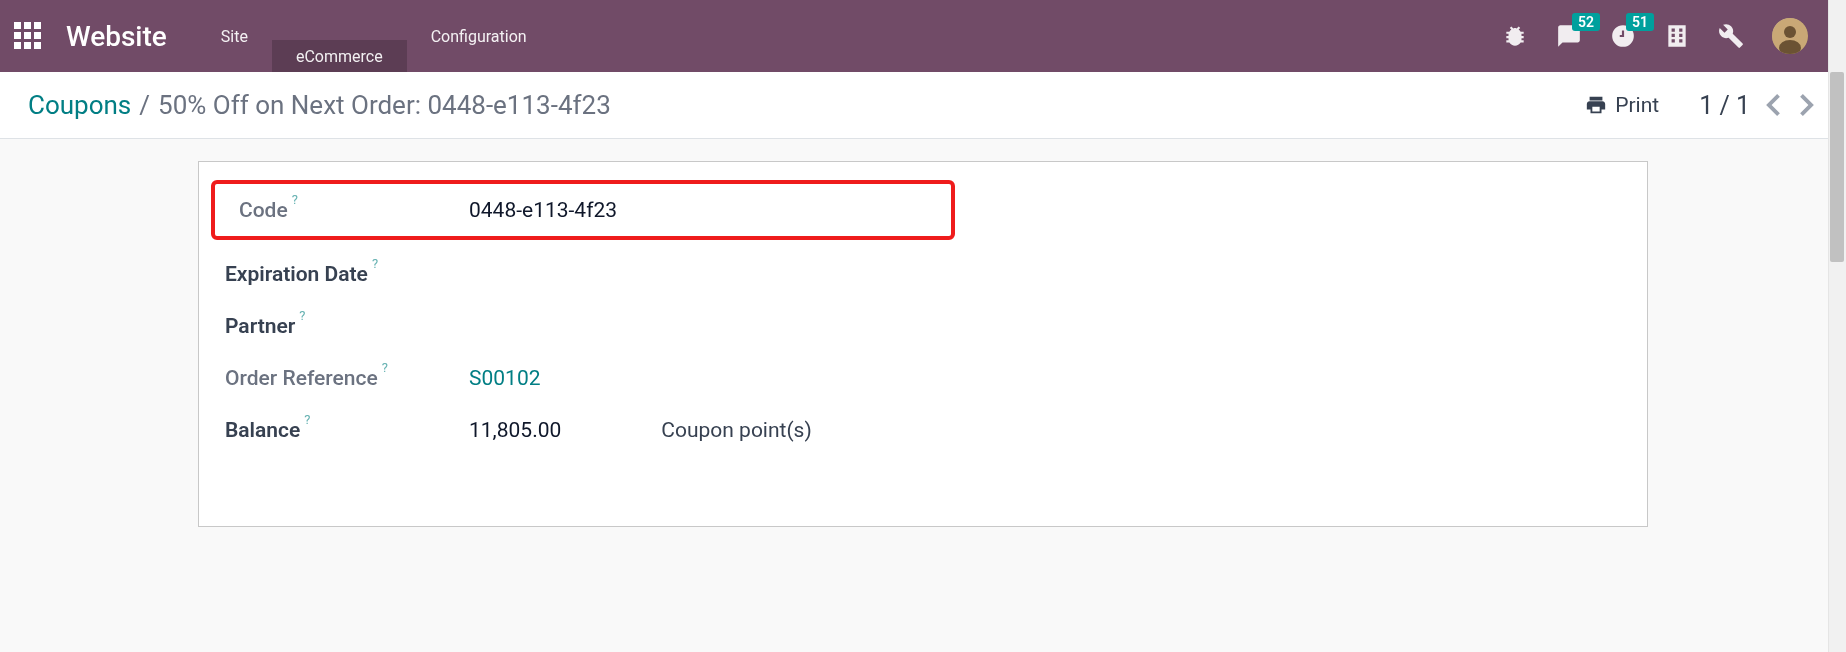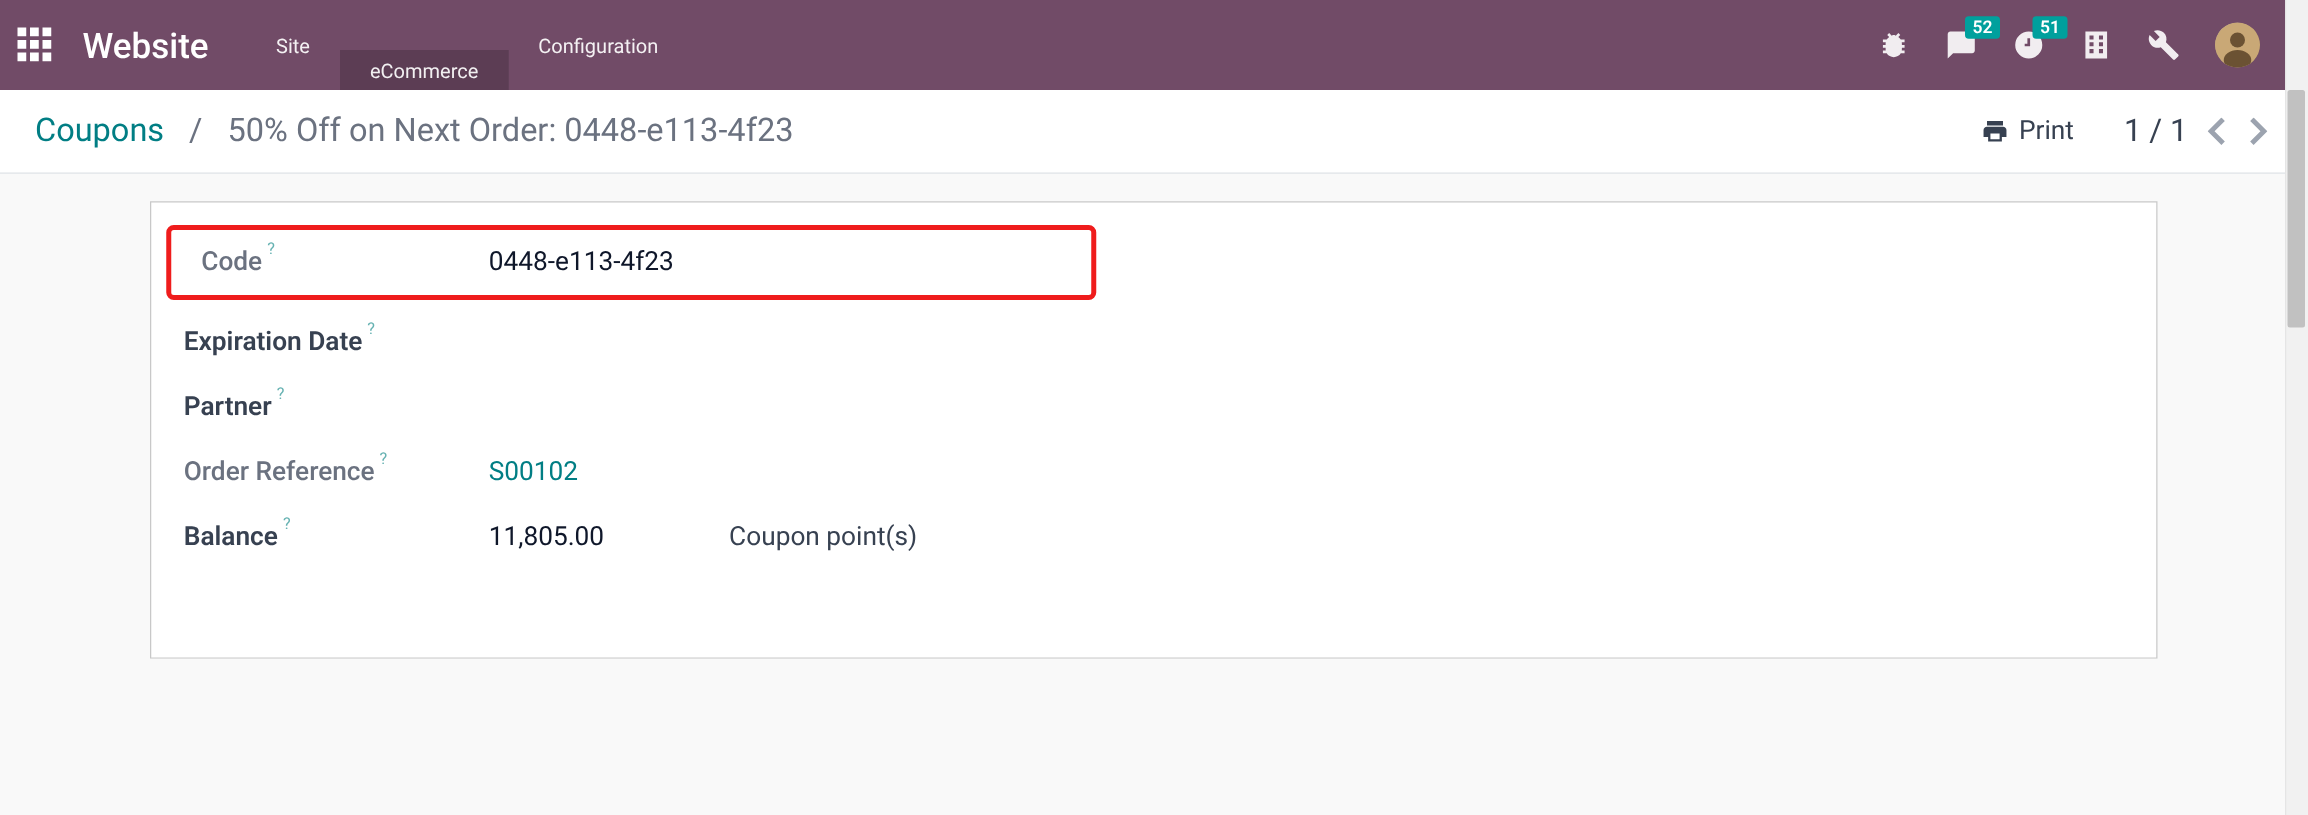--- a/index.html
+++ b/index.html
@@ -16,34 +16,34 @@
 .nav-spacer { flex: 1; }
 .nav-icons { display: flex; align-items: center; gap: 28px; margin-right: 10px; }
 .nav-icon { position: relative; cursor: pointer; display: flex; align-items: center; color: rgba(255,255,255,0.9); }
 .nav-icon svg { width: 26px; height: 26px; fill: rgba(255,255,255,0.9); }
 .badge { position: absolute; top: -10px; left: 16px; background: #00A09D; color: #fff; font-size: 14px; font-weight: 600; padding: 1px 6px; border-radius: 3px; }
 .avatar { width: 36px; height: 36px; border-radius: 50%; background: radial-gradient(circle at 30% 30%, #d9c4a0, #8b6f47); cursor: pointer; overflow: hidden; display:flex; align-items:center; justify-content:center; }
 .avatar svg { width: 36px; height: 36px; }
 
 
 .breadcrumb-bar { background: #fff; border-bottom: 1px solid #dee2e6; padding: 18px 28px 18px 28px; display: flex; align-items: center; }
-.breadcrumb { font-size: 26px; display: flex; align-items: center; gap: 20px; }
+.breadcrumb { font-size: 26px; display: flex; align-items: center; gap: 8px; }
 .breadcrumb-link { color: #017E84; cursor: pointer; }
 .breadcrumb-sep { color: #6b7280; }
 .breadcrumb-cur { color: #6b7280; }
 .bc-spacer { flex: 1; }
 .print-btn { display: flex; align-items: center; gap: 8px; font-size: 21px; color: #374151; cursor: pointer; margin-right: 40px; }
 .print-btn svg { width: 22px; height: 22px; fill: #374151; }
 .pager { display: flex; align-items: center; gap: 12px; font-size: 25px; color: #374151; }
 .pager-arrow { width: 22px; height: 22px; cursor: pointer; display:flex; align-items:center; justify-content:center; }
 .pager-arrow svg { width: 14px; height: 22px; fill: #9ca3af; }
 
 
 .sheet-wrapper { padding: 22px 0 0 0; display: flex; justify-content: center; }
-.sheet { background: #fff; border: 1px solid #c8c8c8; width: 1606px; padding: 18px 16px 70px 0; position: relative; }
+.sheet { background: #fff; border: 1px solid #c8c8c8; width: 1450px; padding: 18px 16px 70px 0; position: relative; }
 .highlight-box { border: 4px solid #ef1c1c; border-radius: 6px; padding: 10px 14px 10px 14px; margin: 0 0 8px 12px; width: 744px; }
 .form-row { display: flex; align-items: center; padding: 14px 0 14px 26px; font-size: 21px; }
 .form-label { width: 244px; color: #374151; font-weight: 600; display: flex; align-items: flex-start; gap: 4px; }
 .form-label.muted { color: #6b7280; font-weight: 500; }
 .form-value { color: #0f172a; }
 .form-value.link { color: #017E84; cursor: pointer; }
 .form-unit { margin-left: 100px; color: #374151; }
 .help-q { color: #66b2b2; font-size: 13px; font-weight: 400; position: relative; top: -6px; cursor: help; }
 
 .highlight-box .form-row { padding: 4px 0 4px 10px; }

